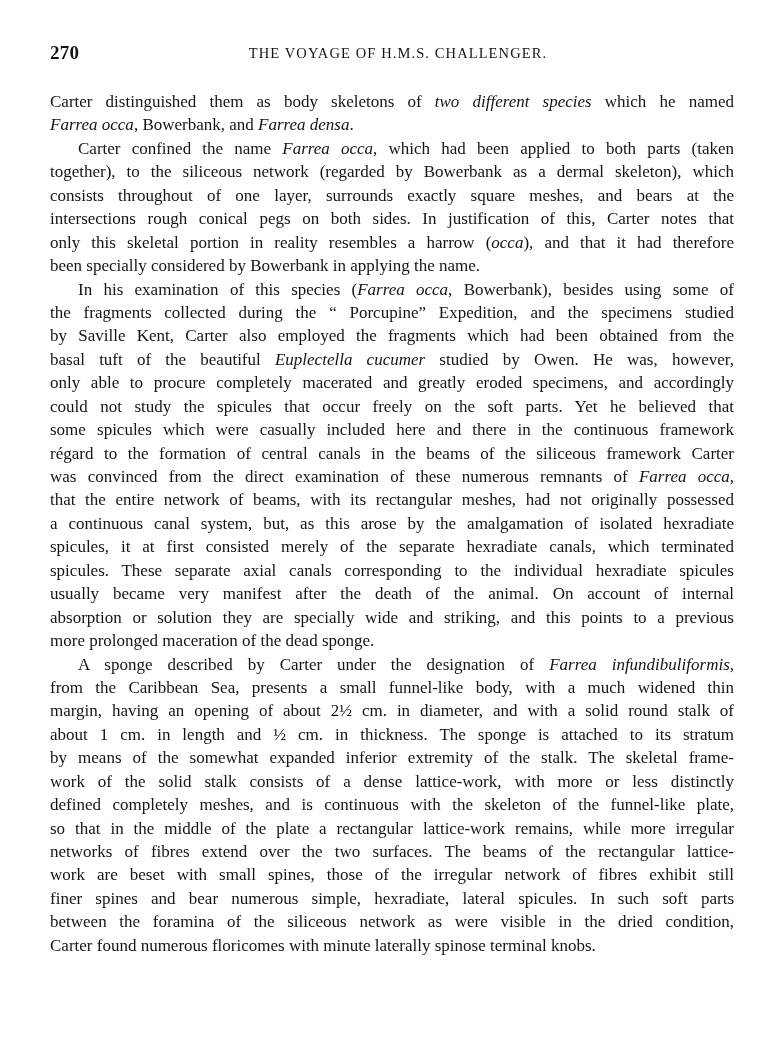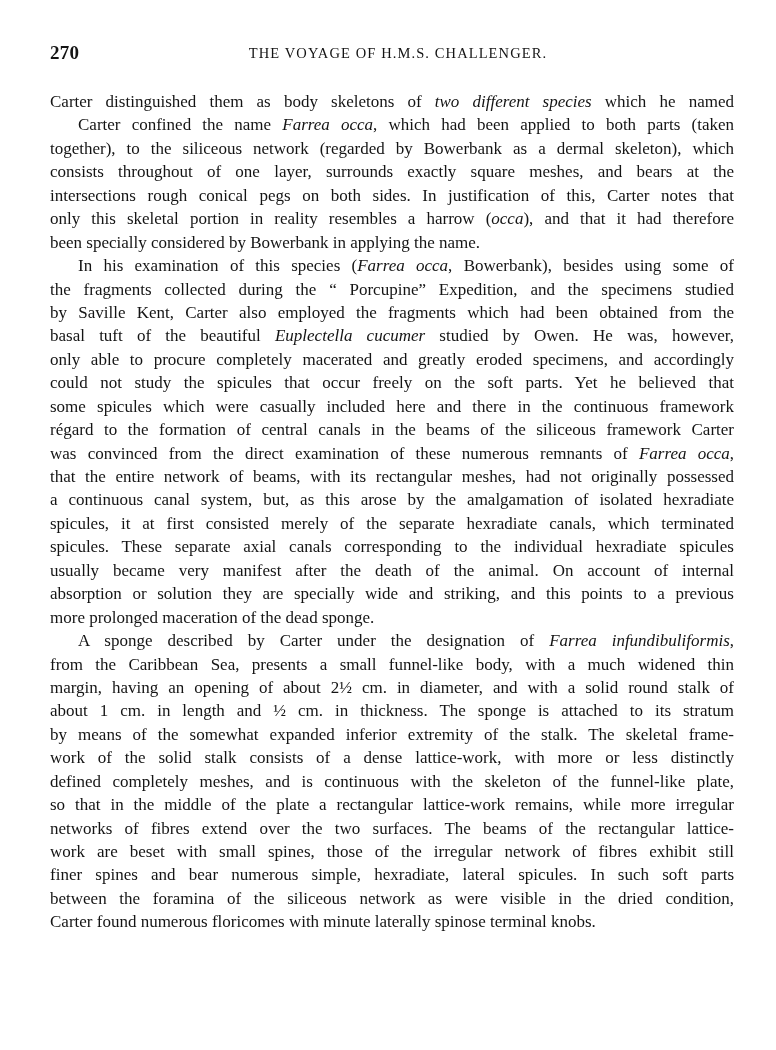--- a/index.html
+++ b/index.html
@@ -77,20 +77,21 @@
 <body>
 
 <div class="page">
   <div class="running-head">
     <span class="page-number">270</span>
     <span class="running-title">THE VOYAGE OF H.M.S. CHALLENGER.</span>
   </div>
 
   <div class="body-text" id="body-text">
       <div class="line"><span>Carter distinguished them as body skeletons of </span><i>two different species</i><span> which he named</span></div>
+      <div class="line last"><i>Farrea occa</i><span>, Bowerbank, and </span><i>Farrea densa</i><span>.</span></div>
       <div class="line indent"><span>Carter confined the name </span><i>Farrea occa</i><span>, which had been applied to both parts (taken</span></div>
       <div class="line"><span>together), to the siliceous network (regarded by Bowerbank as a dermal skeleton), which</span></div>
       <div class="line"><span>consists throughout of one layer, surrounds exactly square meshes, and bears at the</span></div>
       <div class="line"><span>intersections rough conical pegs on both sides.  In justification of this, Carter notes that</span></div>
       <div class="line"><span>only this skeletal portion in reality resembles a harrow (</span><i>occa</i><span>), and that it had therefore</span></div>
       <div class="line last"><span>been specially considered by Bowerbank in applying the name.</span></div>
       <div class="line indent"><span>In his examination of this species (</span><i>Farrea occa</i><span>, Bowerbank), besides using some of</span></div>
       <div class="line"><span>the fragments collected during the “ Porcupine” Expedition, and the specimens studied</span></div>
       <div class="line"><span>by Saville Kent, Carter also employed the fragments which had been obtained from the</span></div>
       <div class="line"><span>basal tuft of the beautiful </span><i>Euplectella cucumer</i><span> studied by Owen.  He was, however,</span></div>

